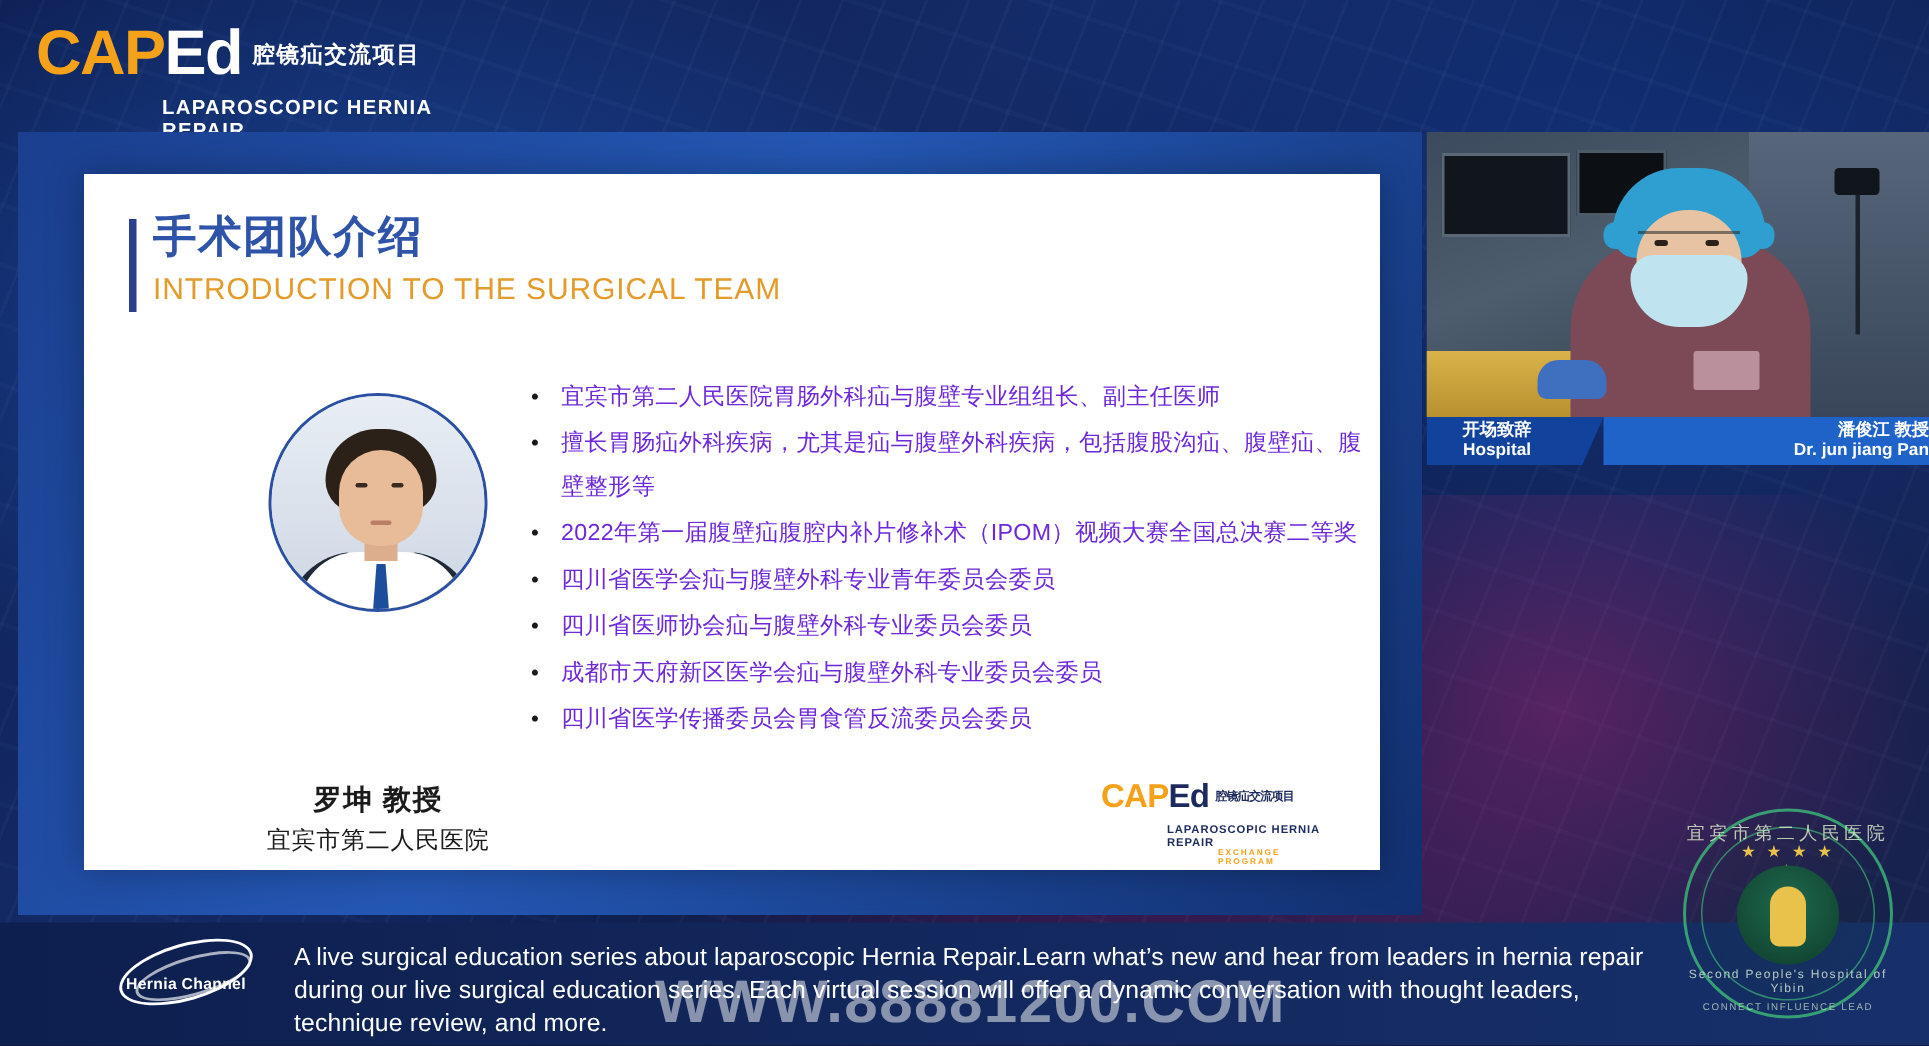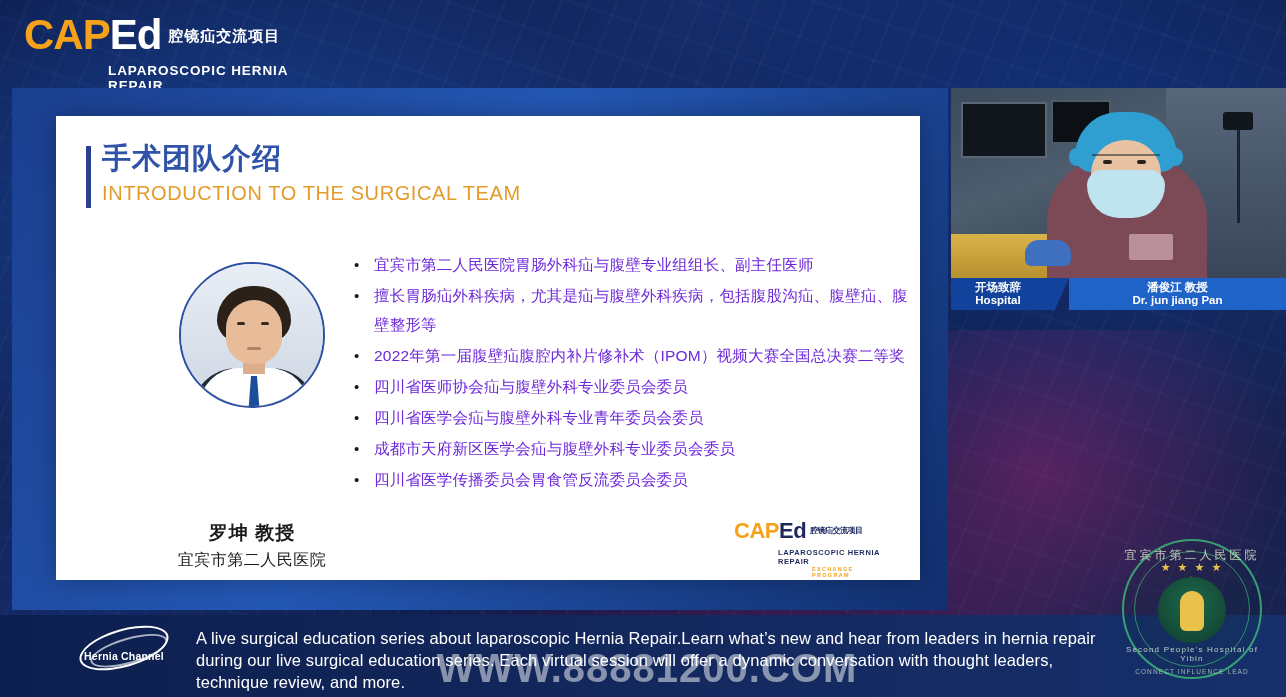--- a/index.html
+++ b/index.html
@@ -229,21 +229,21 @@
     display: flex; align-items: stretch;
   }
   #name-bar-left {
     width: 118px; background: #12439c;
     clip-path: polygon(0 0, 100% 0, 88% 100%, 0 100%);
     display:flex; flex-direction:column; justify-content:center; align-items:center;
     padding-right:24px;
   }
   #name-bar-right {
     flex: 1; background: #1f63c9;
-    display:flex; flex-direction:column; justify-content:center; align-items:center;
+    display:flex; flex-direction:column; justify-content:center; align-items:flex-end;
   }
   .nb-cn { color:#fff; font-size: 11.5px; font-weight:700; line-height:13px;}
   .nb-en { color:#fff; font-size: 11.5px; font-weight:700; line-height:13px;}
 
   
   #bottom-banner {
     position: absolute; left: 0; bottom: 0; width: 1286px; height: 82px;
     background: linear-gradient(90deg,#0d1f4e 0%,#12275c 45%,#17306b 100%);
   }
   #hernia-logo {
@@ -351,22 +351,22 @@
         <div class="p-eye r"></div>
         <div class="p-mouth"></div>
       </div>
       <div id="portrait-name">罗坤 教授</div>
       <div id="portrait-org">宜宾市第二人民医院</div>
 
       <div id="bullets">
         <div class="bullet">宜宾市第二人民医院胃肠外科疝与腹壁专业组组长、副主任医师</div>
         <div class="bullet">擅长胃肠疝外科疾病，尤其是疝与腹壁外科疾病，包括腹股沟疝、腹壁疝、腹壁整形等</div>
         <div class="bullet">2022年第一届腹壁疝腹腔内补片修补术（IPOM）视频大赛全国总决赛二等奖</div>
+        <div class="bullet">四川省医学会疝与腹壁外科专业青年委员会委员</div>
         <div class="bullet">四川省医师协会疝与腹壁外科专业委员会委员</div>
-        <div class="bullet">四川省医学会疝与腹壁外科专业青年委员会委员</div>
         <div class="bullet">成都市天府新区医学会疝与腹壁外科专业委员会委员</div>
         <div class="bullet">四川省医学传播委员会胃食管反流委员会委员</div>
       </div>
 
       <div id="slide-logo">
         <div class="sl-word">
           <span class="sl-orange">CAP</span>
             <span class="sl-dark">E</span>
             <span class="sl-dark">d</span>
           <span class="sl-cn">腔镜疝交流项目</span>

